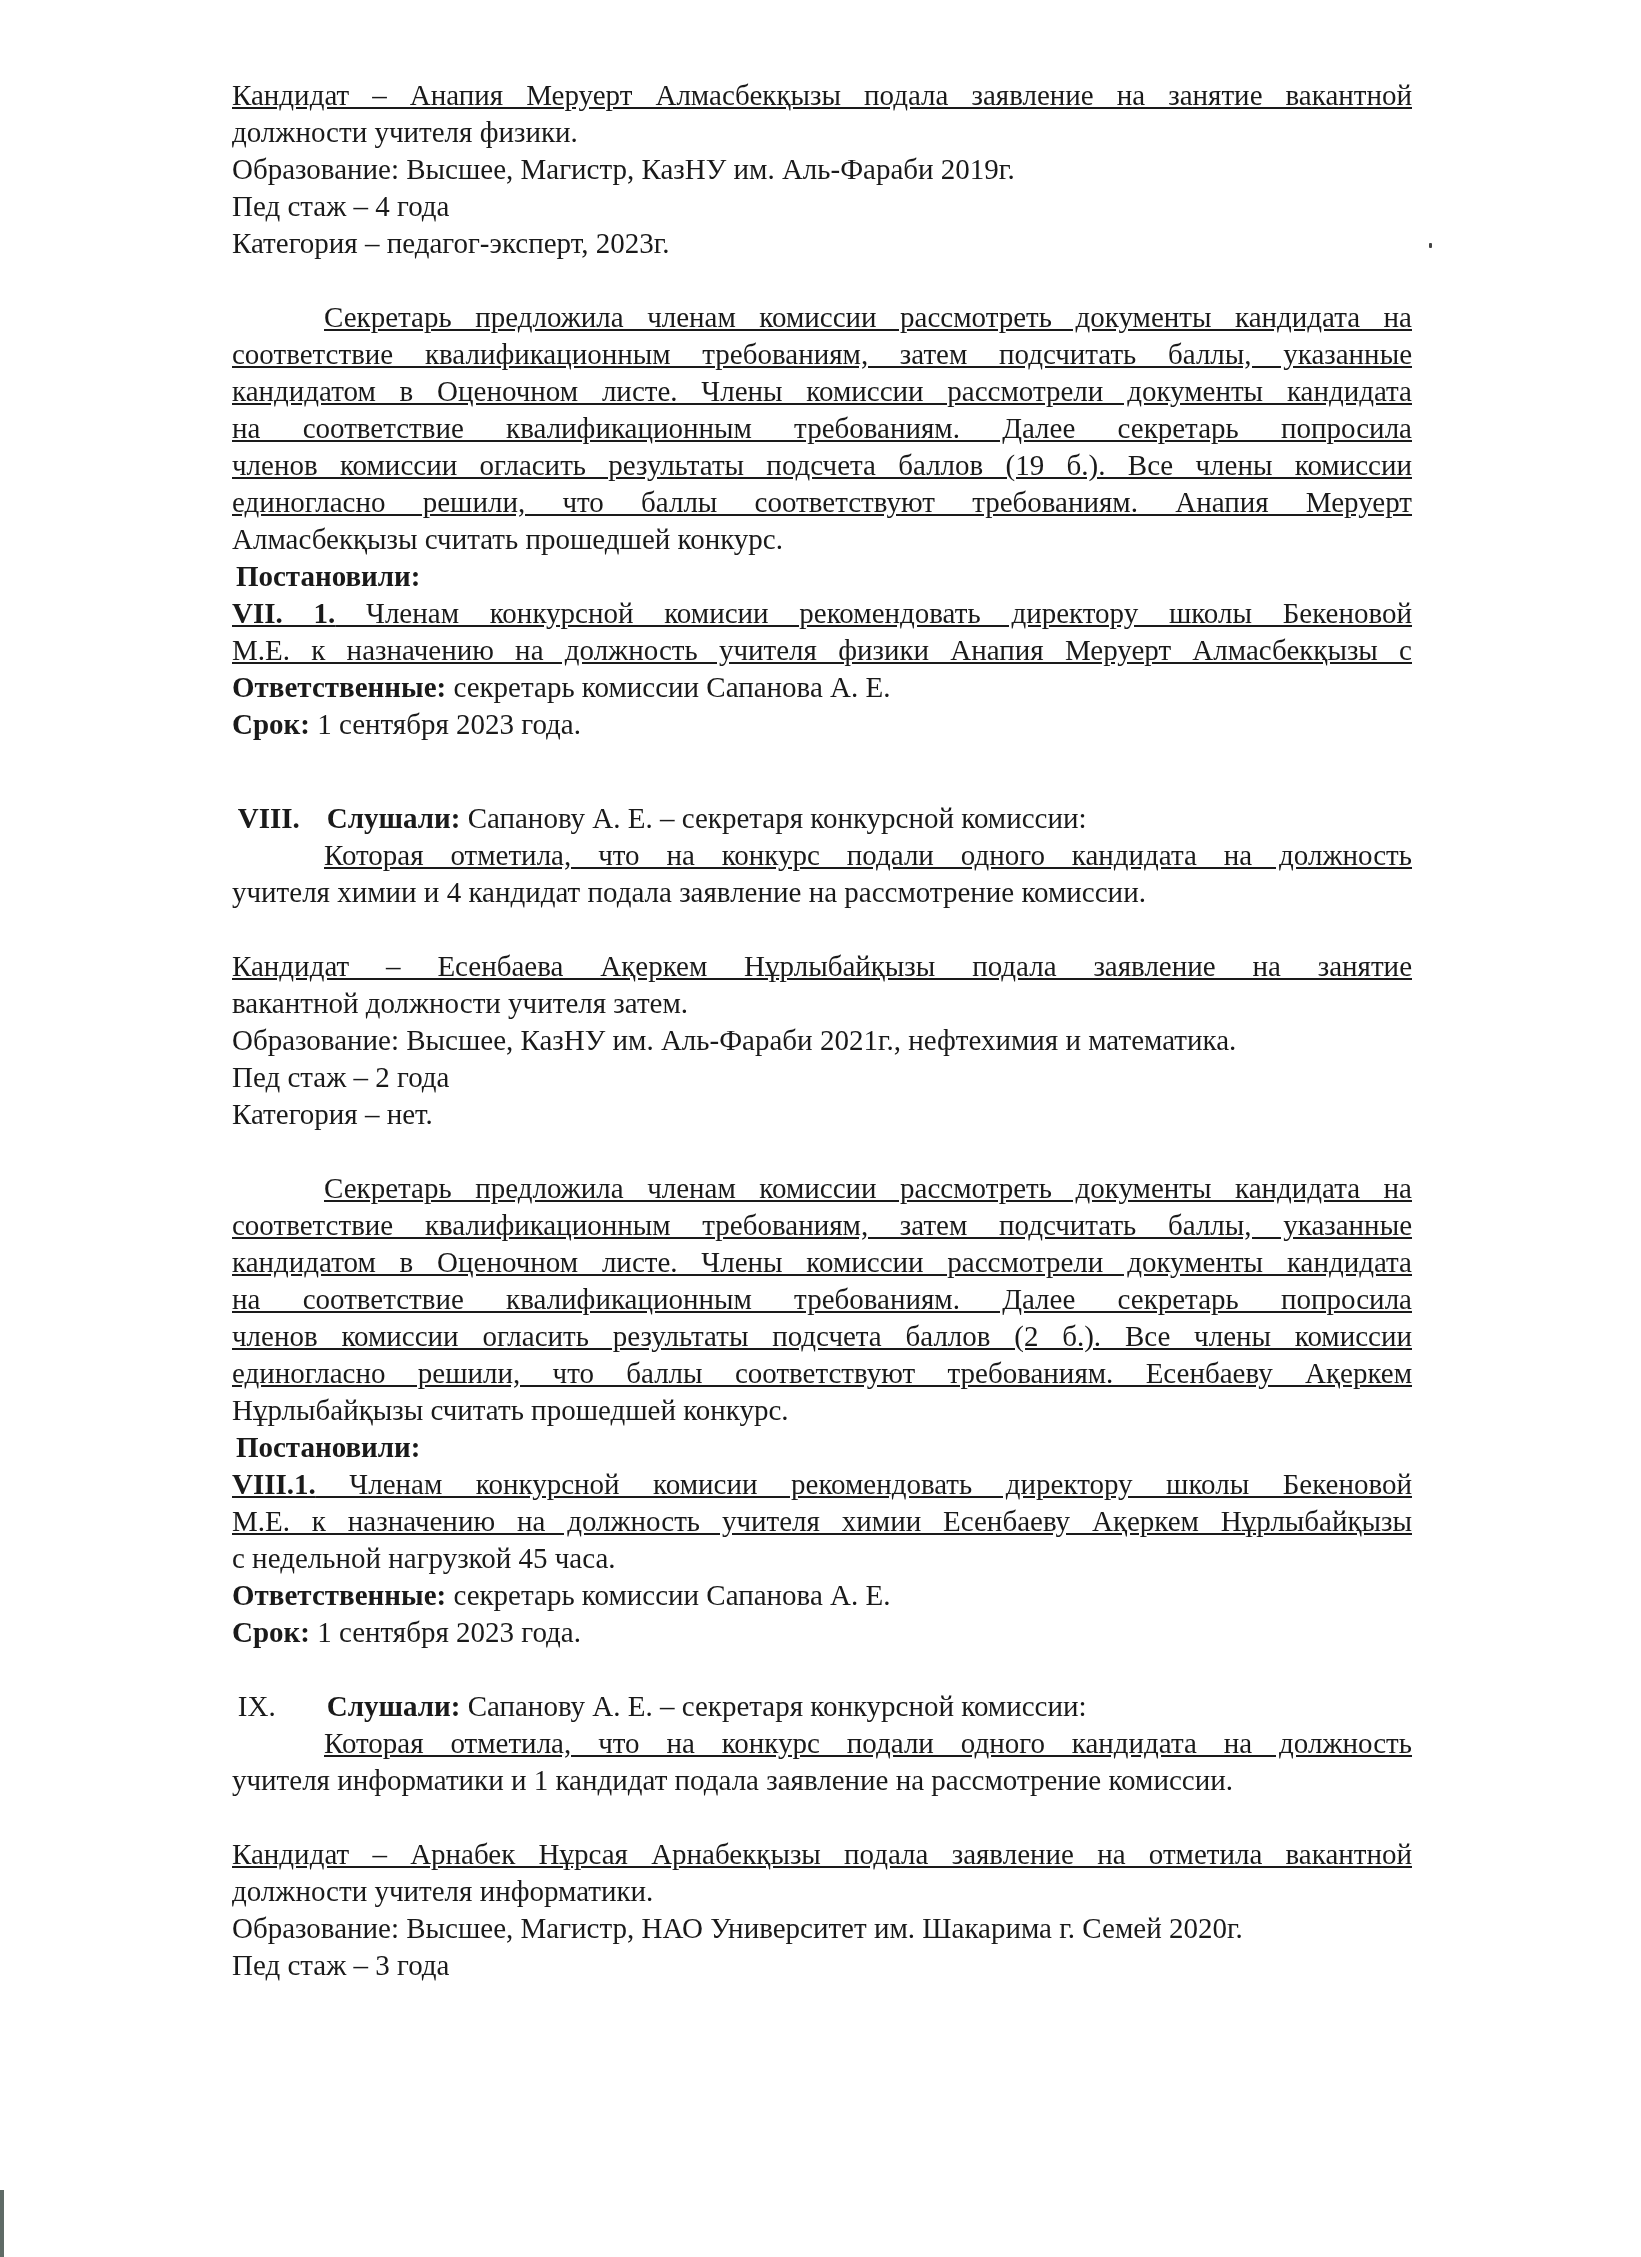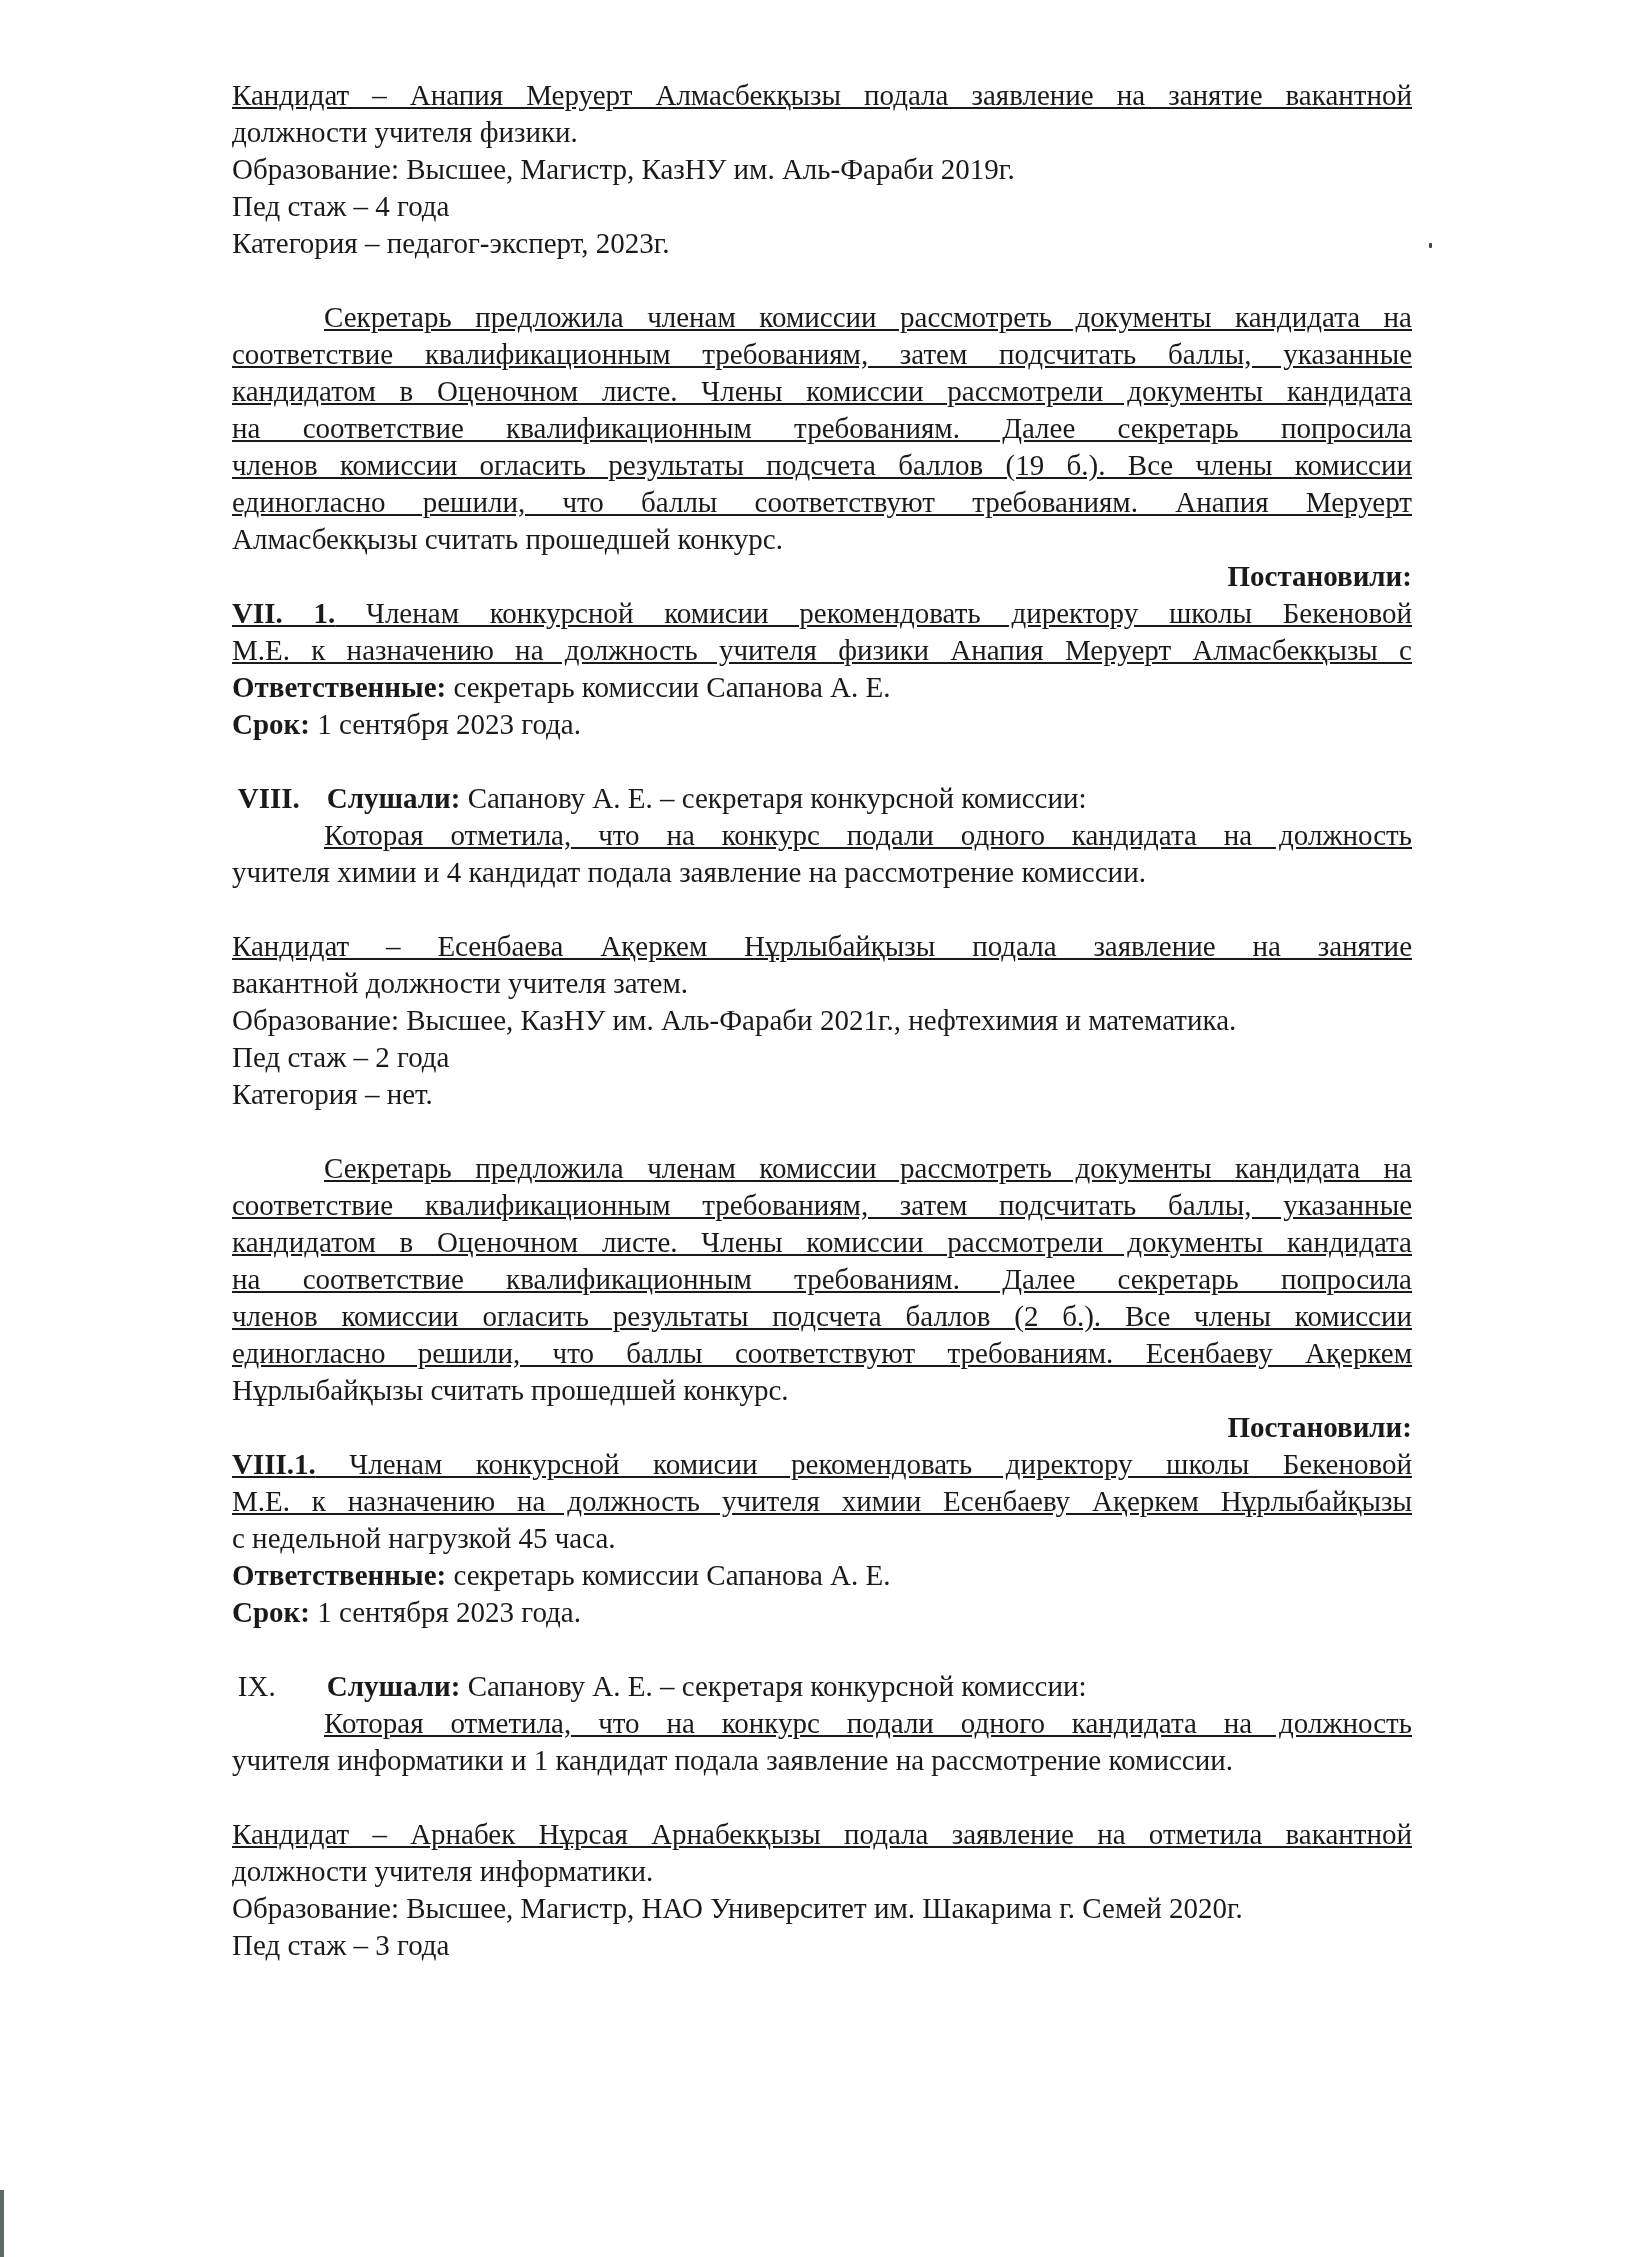--- a/index.html
+++ b/index.html
@@ -16,22 +16,22 @@
       left: 232px;
       top: 77px;
       width: 1180px;
       font-size: 29px;
       line-height: 37px;
     }
     .line { display: block; white-space: nowrap; }
     .just { display: block; text-align: justify; text-align-last: justify; white-space: normal; text-decoration: underline; }
     .indent { padding-left: 92px; }
     .gap { height: 37px; }
-    b, .bold { font-weight: bold; text-align: right; }
-    .head-num { display: inline-block; width: 89px; font-weight: bold; }
+    b, .bold { font-weight: bold; }
+    .head-num { display: inline-block; width: 89px; font-weight: bold; margin-top: 20px; }
     .head-num2 { display: inline-block; width: 89px; font-weight: normal; }
     .left-bar {
       position: absolute; left: 0; top: 2190px; width: 3.9px; height: 68px; background: #5f6b66;
     }
     .speck { position: absolute; left: 1429px; top: 243px; width: 2.9px; height: 4.8px; background: #444; border-radius: 1px; }
   </style>
 </head>
 <body>
 
 <div class="page">

